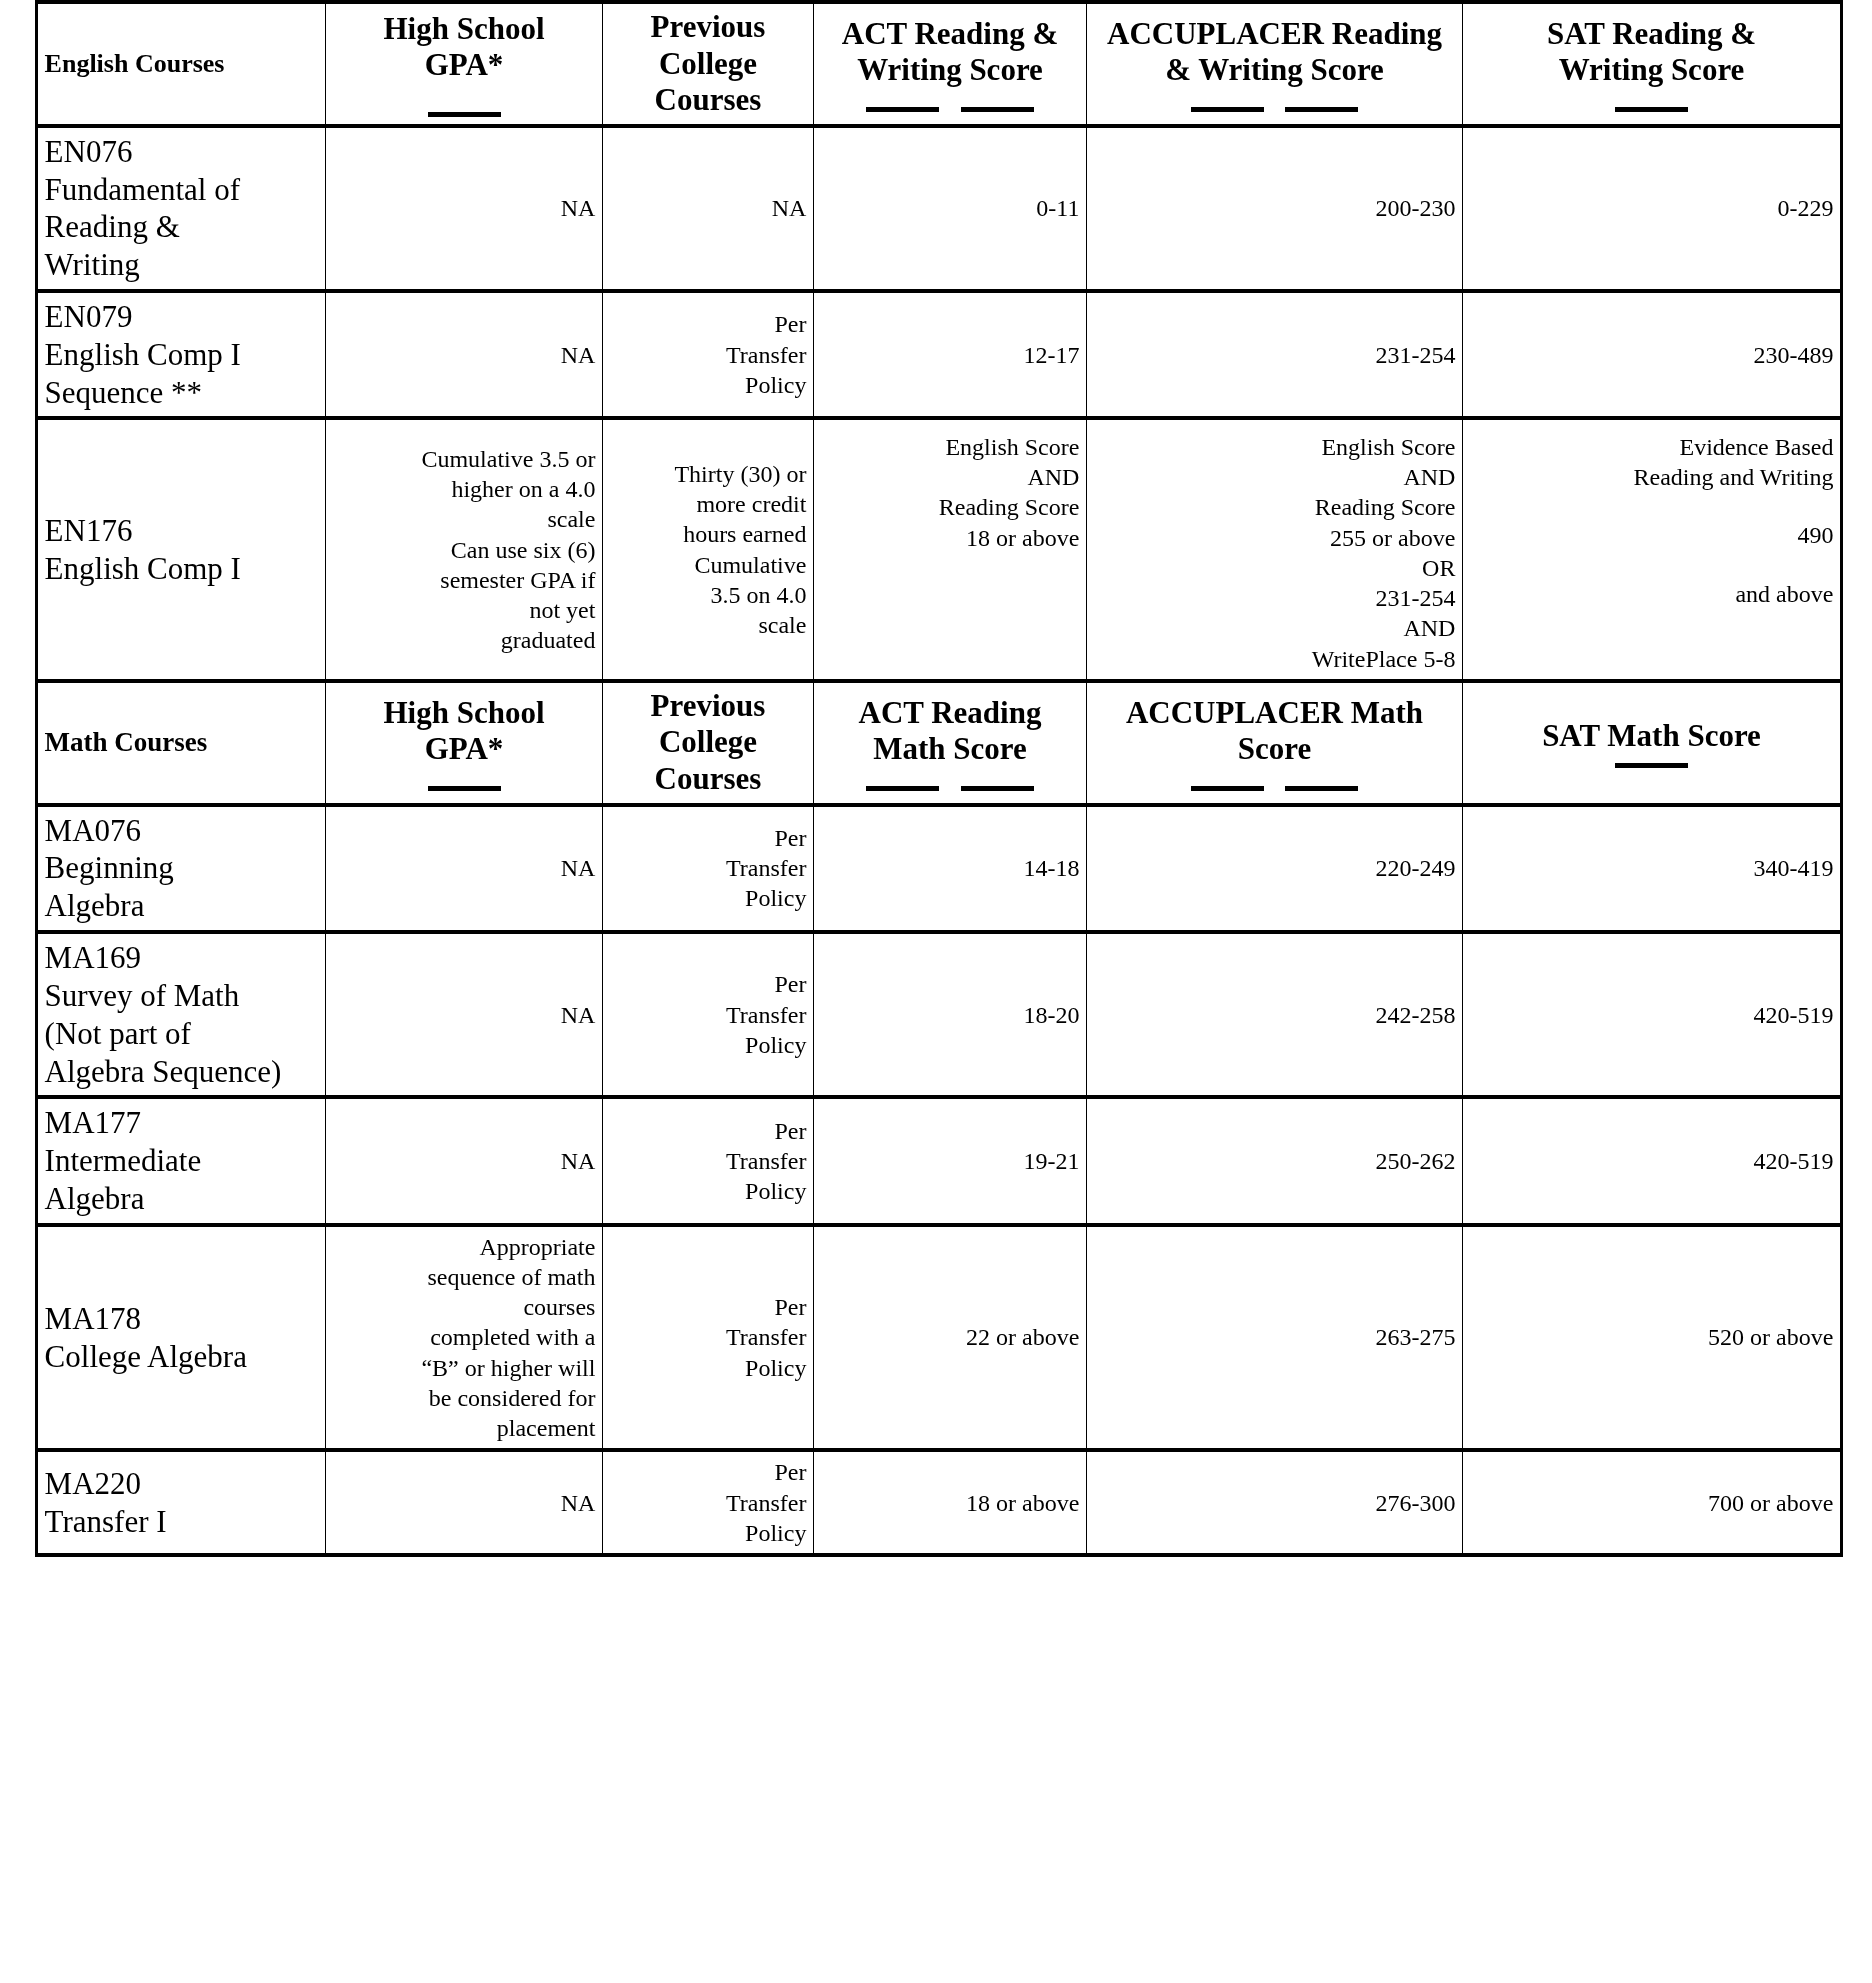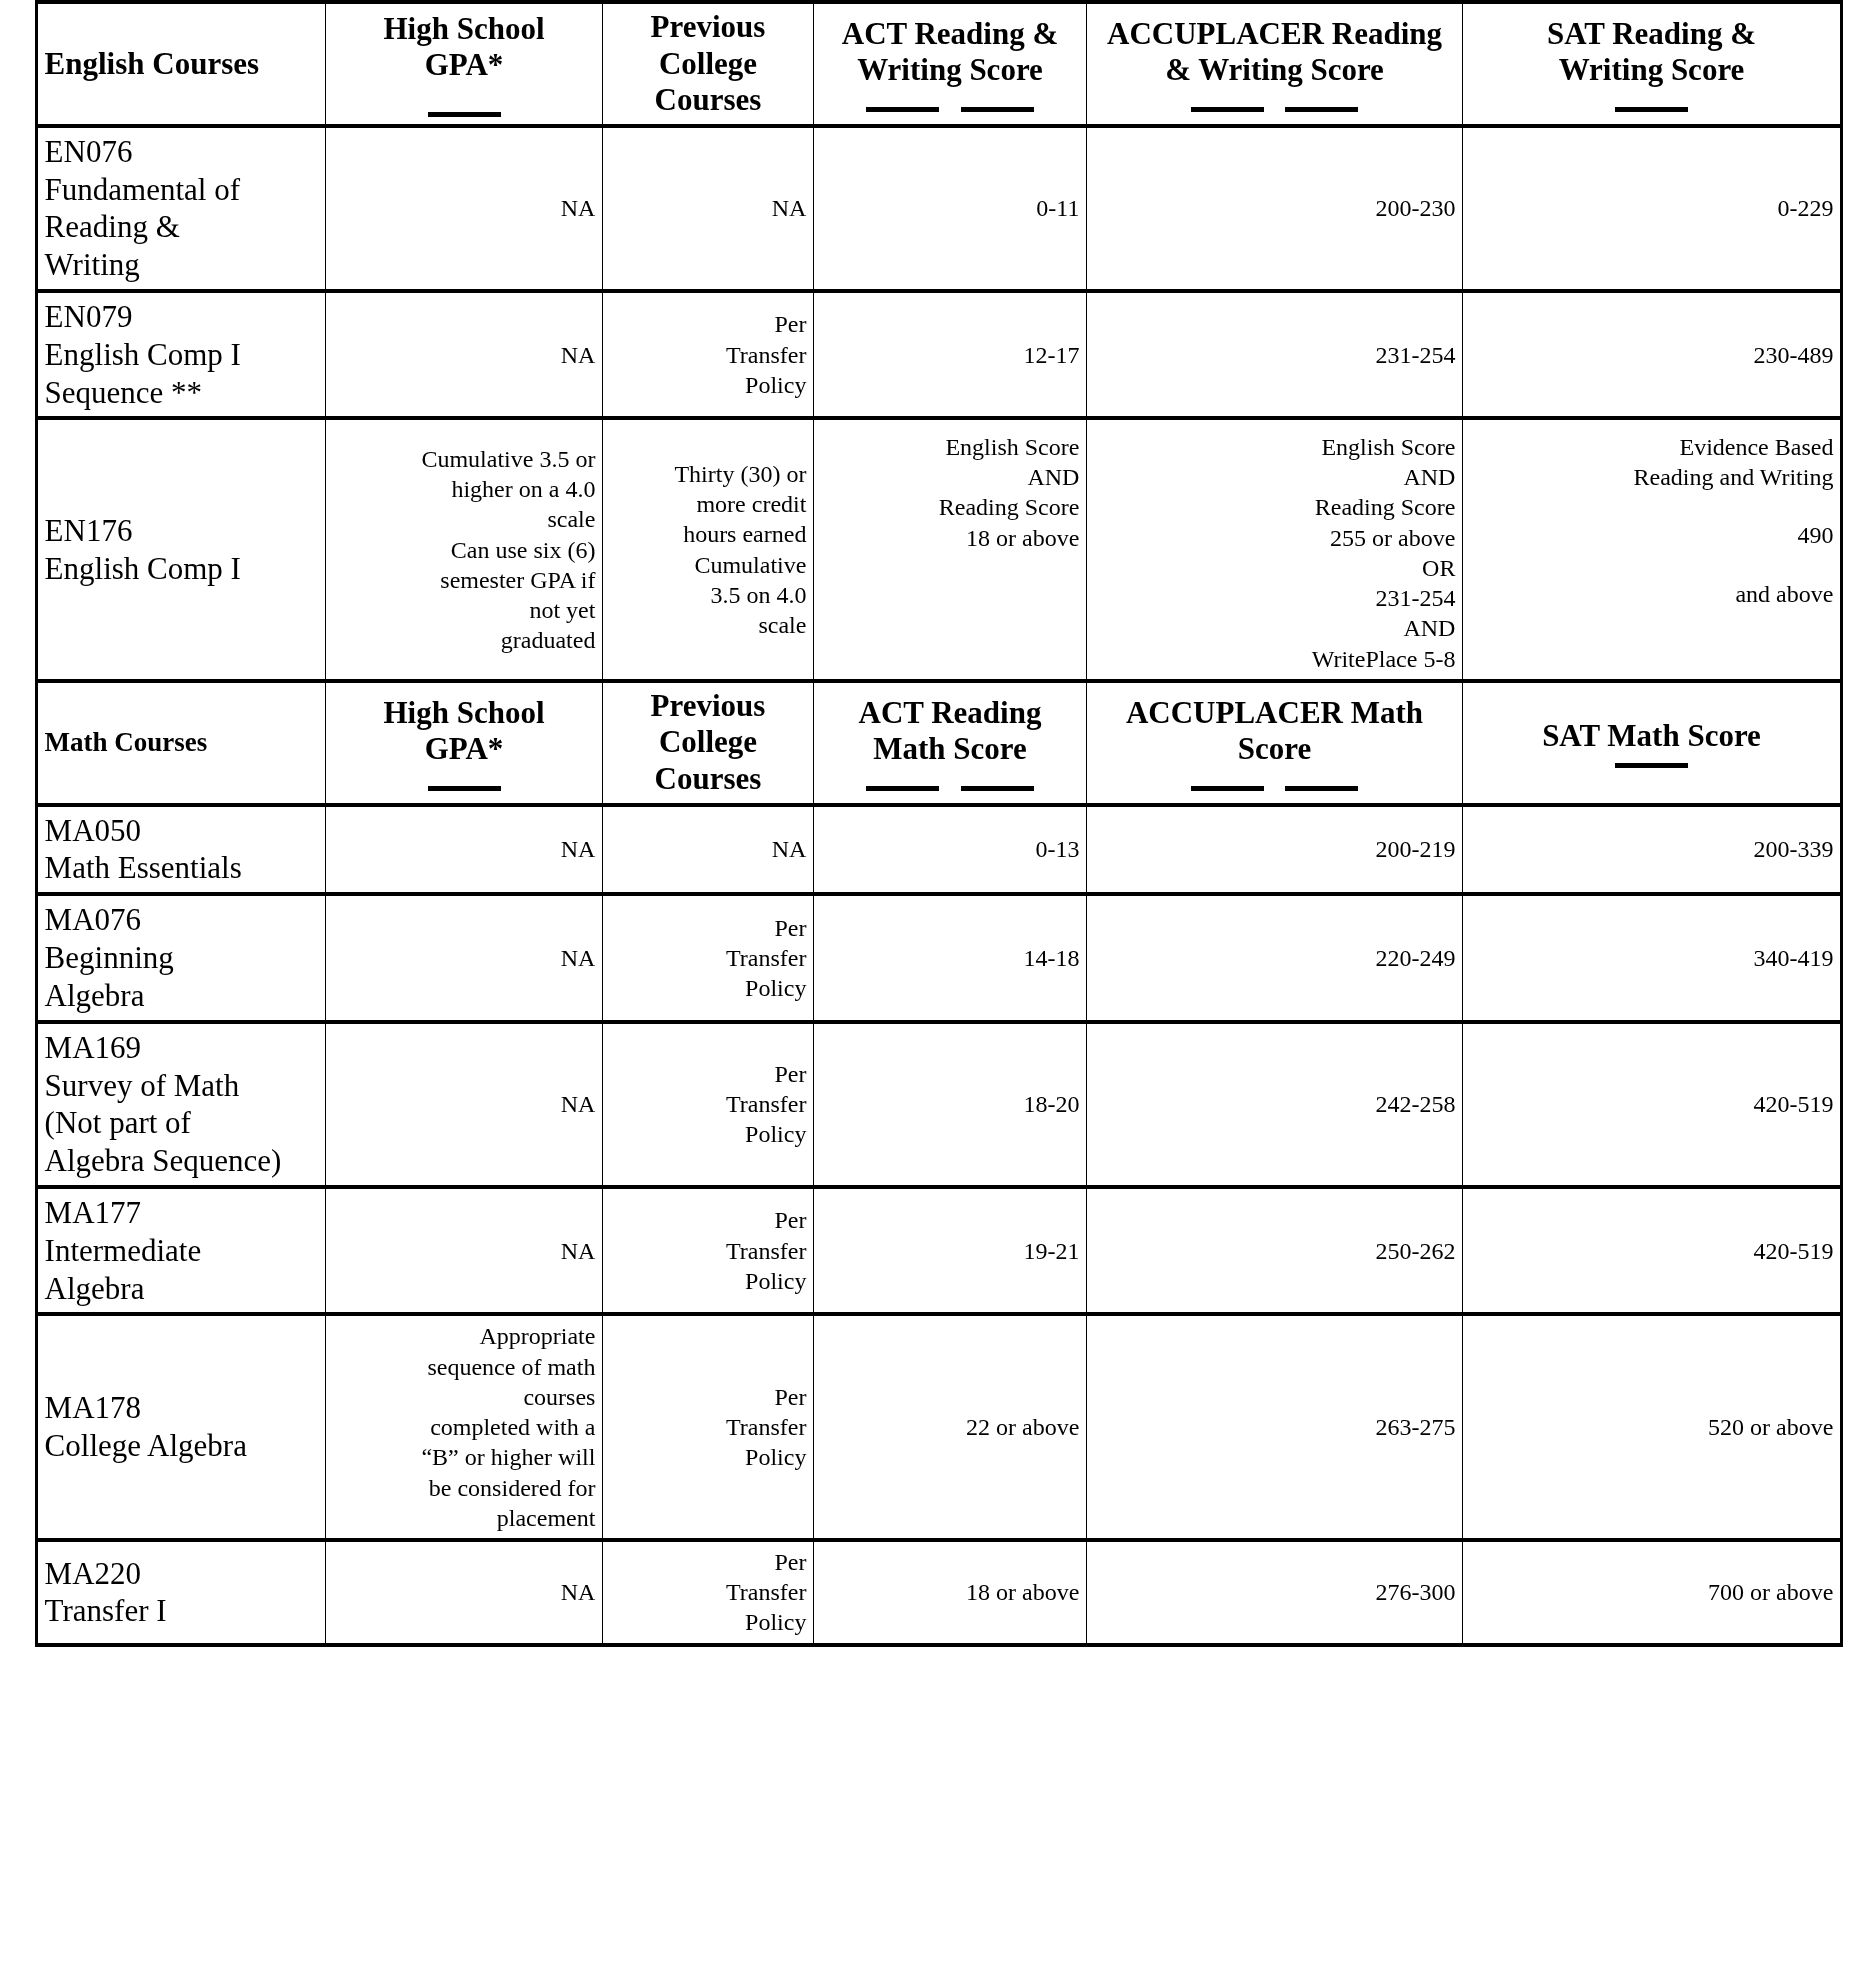--- a/index.html
+++ b/index.html
@@ -56,21 +56,21 @@
   td.hdr {
     font-weight: bold;
     font-size: 31px;
     line-height: 1.18;
     text-align: center;
     vertical-align: top;
     padding-top: 13.2px;
   }
   td.hdr-left {
     font-weight: bold;
-    font-size: 31px;
+    font-size: 26px;
     line-height: 1.18;
     text-align: left;
     vertical-align: top;
     padding-top: 13.2px;
     padding-left: 11.6px;
   }
   td.hdr-left-bottom {
     font-weight: bold;
     font-size: 27px;
     line-height: 1.18;
@@ -323,41 +323,20 @@
             <span class="hdr-title">
               <span class="line">SAT Math Score</span>
             </span>
             <span class="rules tight">
               <span class="rule"></span>
             </span>
           </td>
         </tr>
         <tr class="heavy-below">
           <td class="course">
-            <span class="line">MA050</span>
-            <span class="line">Math Essentials</span>
-          </td>
-          <td class="val">
-            <span class="line">NA</span>
-          </td>
-          <td class="val">
-            <span class="line">NA</span>
-          </td>
-          <td class="val">
-            <span class="line">0-13</span>
-          </td>
-          <td class="val">
-            <span class="line">200-219</span>
-          </td>
-          <td class="val">
-            <span class="line">200-339</span>
-          </td>
-        </tr>
-        <tr class="heavy-below">
-          <td class="course">
             <span class="line">MA076</span>
             <span class="line">Beginning</span>
             <span class="line">Algebra</span>
           </td>
           <td class="val">
             <span class="line">NA</span>
           </td>
           <td class="val">
             <span class="line">Per</span>
             <span class="line">Transfer</span>

